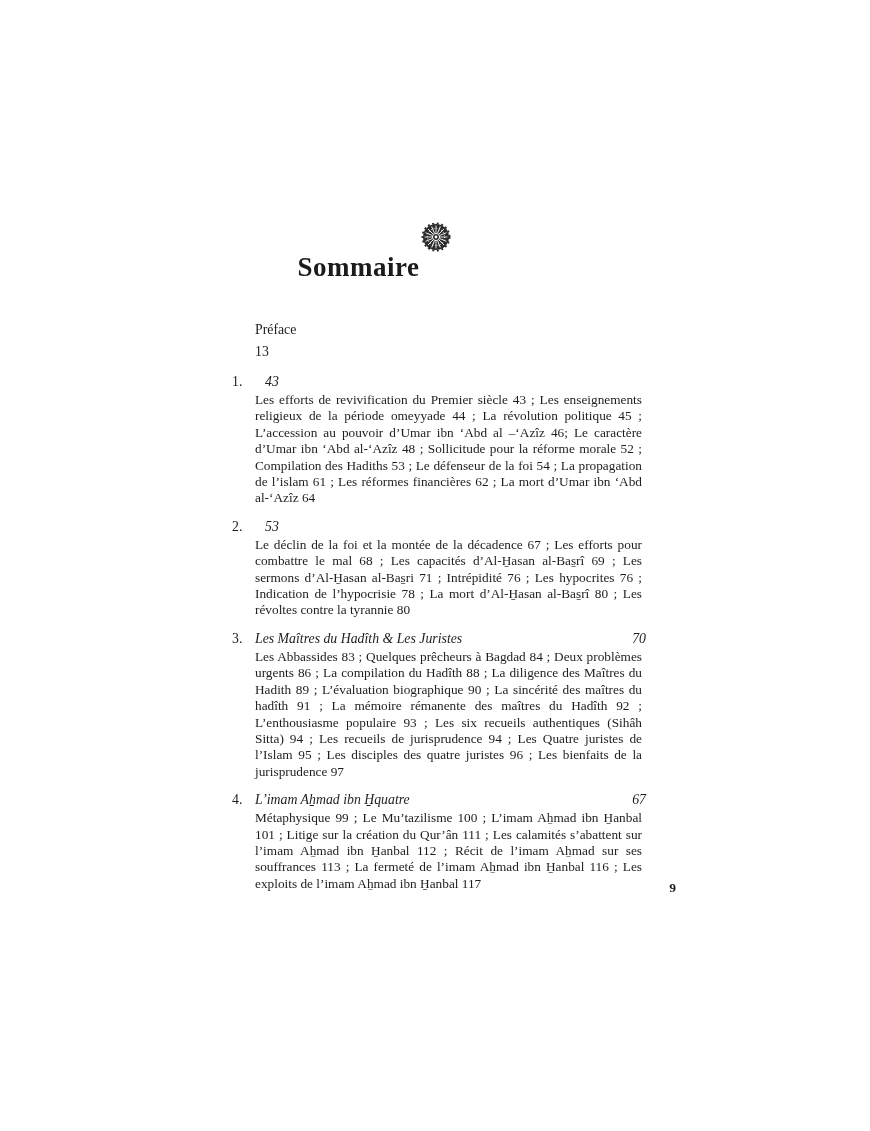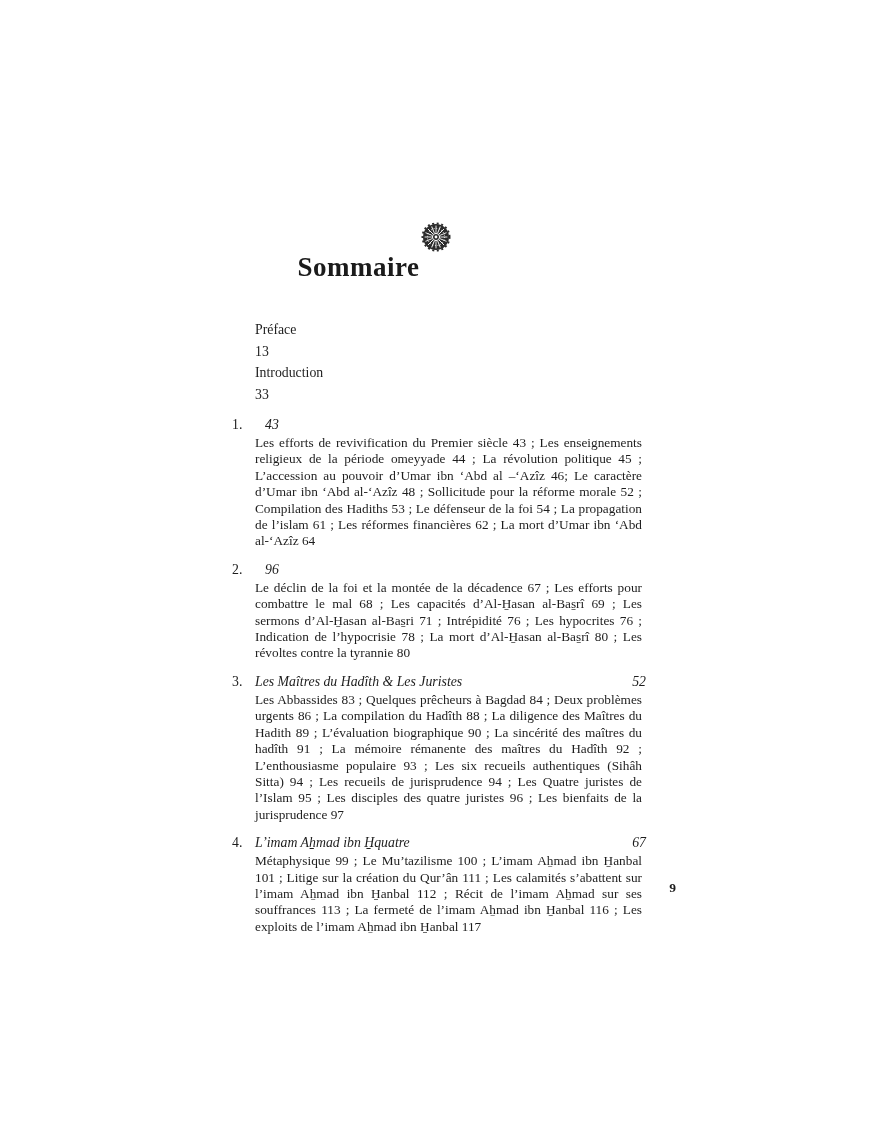--- a/index.html
+++ b/index.html
@@ -102,46 +102,42 @@
   </div>
 
   <h1 class="page-title">Sommaire</h1>
 
   <div class="toc">
 
     <div class="front-row">
       <span>Préface</span>
       <span>13</span>
     </div>
-    <div class="front-row">
-      <span>Introduction</span>
-      <span>33</span>
-    </div>
 
     <div class="chapter">
       <div class="chap-head">
         <span class="chap-num">1.</span>
         <span class="chap-page">43</span>
       </div>
       <p class="chap-body">Les efforts de revivification du Premier siècle 43 ; Les enseignements religieux de la période omeyyade 44 ; La révolution politique 45 ; L’accession au pouvoir d’Umar ibn ‘Abd al –‘Azîz 46; Le caractère d’Umar ibn ‘Abd al-‘Azîz 48 ; Sollicitude pour la réforme morale 52 ; Compilation des Hadiths 53 ; Le défenseur de la foi 54 ; La propagation de l’islam 61 ; Les réformes financières 62 ; La mort d’Umar ibn ‘Abd al-‘Azîz 64</p>
     </div>
 
     <div class="chapter">
       <div class="chap-head">
         <span class="chap-num">2.</span>
-        <span class="chap-page">96</span>
+        <span class="chap-page">53</span>
       </div>
       <p class="chap-body">Le déclin de la foi et la montée de la décadence 67 ; Les efforts pour combattre le mal 68 ; Les capacités d’Al-H̱asan al-Bas̱rî 69 ; Les sermons d’Al-H̱asan al-Bas̱ri 71 ; Intrépidité 76 ; Les hypocrites 76 ; Indication de l’hypocrisie 78 ; La mort d’Al-H̱asan al-Bas̱rî 80 ; Les révoltes contre la tyrannie 80</p>
     </div>
 
     <div class="chapter">
       <div class="chap-head">
         <span class="chap-num">3.</span>
         <span class="chap-title">Les Maîtres du Hadîth &amp; Les Juristes</span>
-        <span class="chap-page">52</span>
+        <span class="chap-page">70</span>
       </div>
       <p class="chap-body">Les Abbassides 83 ; Quelques prêcheurs à Bagdad 84 ; Deux problèmes urgents 86 ; La compilation du Hadîth 88 ; La diligence des Maîtres du Hadith 89 ; L’évaluation biographique 90 ; La sincérité des maîtres du hadîth 91 ; La mémoire rémanente des maîtres du Hadîth 92 ; L’enthousiasme populaire 93 ; Les six recueils authentiques (Sihâh Sitta) 94 ; Les recueils de jurisprudence 94 ; Les Quatre juristes de l’Islam 95 ; Les disciples des quatre juristes 96 ; Les bienfaits de la jurisprudence 97</p>
     </div>
 
     <div class="chapter">
       <div class="chap-head">
         <span class="chap-num">4.</span>
         <span class="chap-title">L’imam Aẖmad ibn H̱quatre</span>
         <span class="chap-page">67</span>
       </div>

